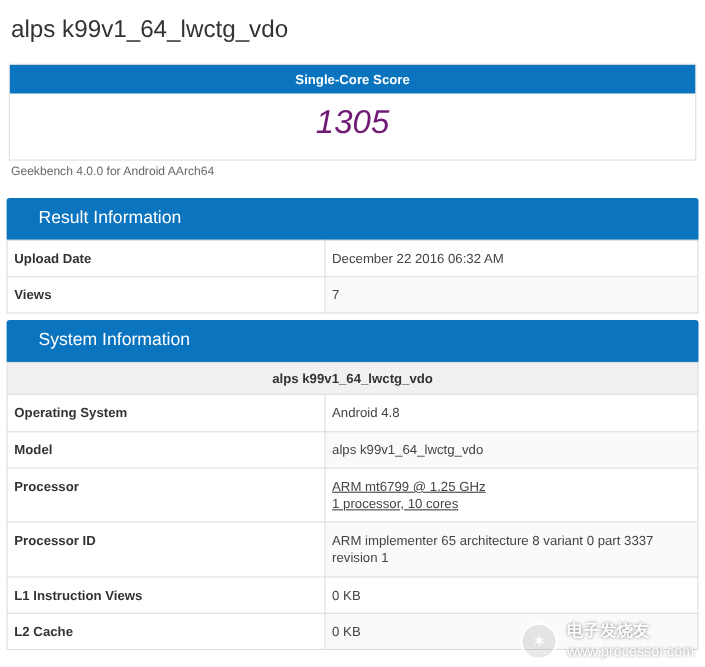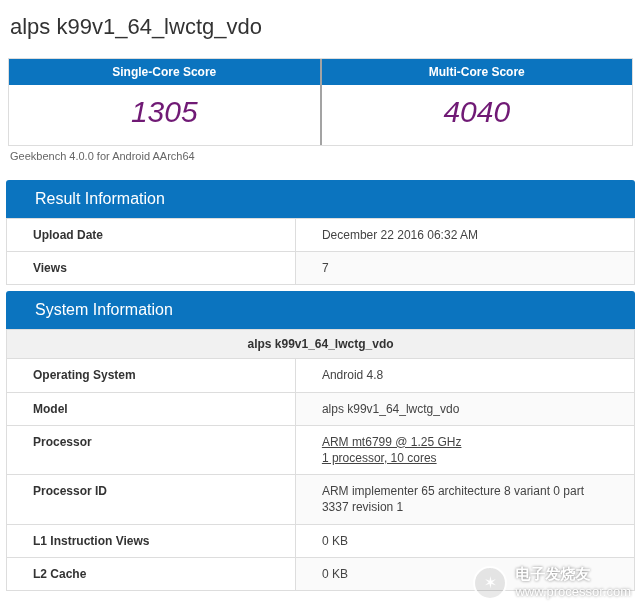--- a/index.html
+++ b/index.html
@@ -17,21 +17,21 @@
     padding: 14px 10px 10px 10px;
   }
   .score-row {
     display: flex;
     border: 1px solid #ddd;
     margin: 8px 8px 0 8px;
   }
   .score-cell {
     flex: 1;
     text-align: center;
-    border-right: 2px solid #a3a3a3;
+    border-right: 4px solid #a3a3a3;
   }
   .score-cell:last-child { border-right: none; }
   .score-header {
     background: #0b74bf;
     color: #fff;
     font-size: 12px;
     font-weight: bold;
     padding: 6px 0;
   }
   .score-value {
@@ -61,21 +61,21 @@
   }
   table.info th.full {
     background: #f1f1f1;
     text-align: center;
     font-weight: bold;
     padding: 7px 8px;
     border: 1px solid #ddd;
     color: #333;
   }
   table.info td {
-    padding: 8px 26px;
+    padding: 8px 6px;
     border: 1px solid #ddd;
     vertical-align: top;
     color: #444;
     line-height: 1.35;
   }
   table.info td.label {
     width: 46%;
     font-weight: bold;
     background: #fff;
     color: #333;
@@ -113,24 +113,20 @@
 </style>
 </head>
 <body>
 
 <h1 class="page-title">alps k99v1_64_lwctg_vdo</h1>
 
 <div class="score-row">
   <div class="score-cell">
     <div class="score-header">Single-Core Score</div>
     <div class="score-value">1305</div>
-  </div>
-  <div class="score-cell">
-    <div class="score-header">Multi-Core Score</div>
-    <div class="score-value">4040</div>
   </div>
 </div>
 
 <div class="footnote">Geekbench 4.0.0 for Android AArch64</div>
 
 <div class="section-header">Result Information</div>
 <table class="info">
   <tbody id="result-body">
       <tr>
         <td class="label">Upload Date</td>

